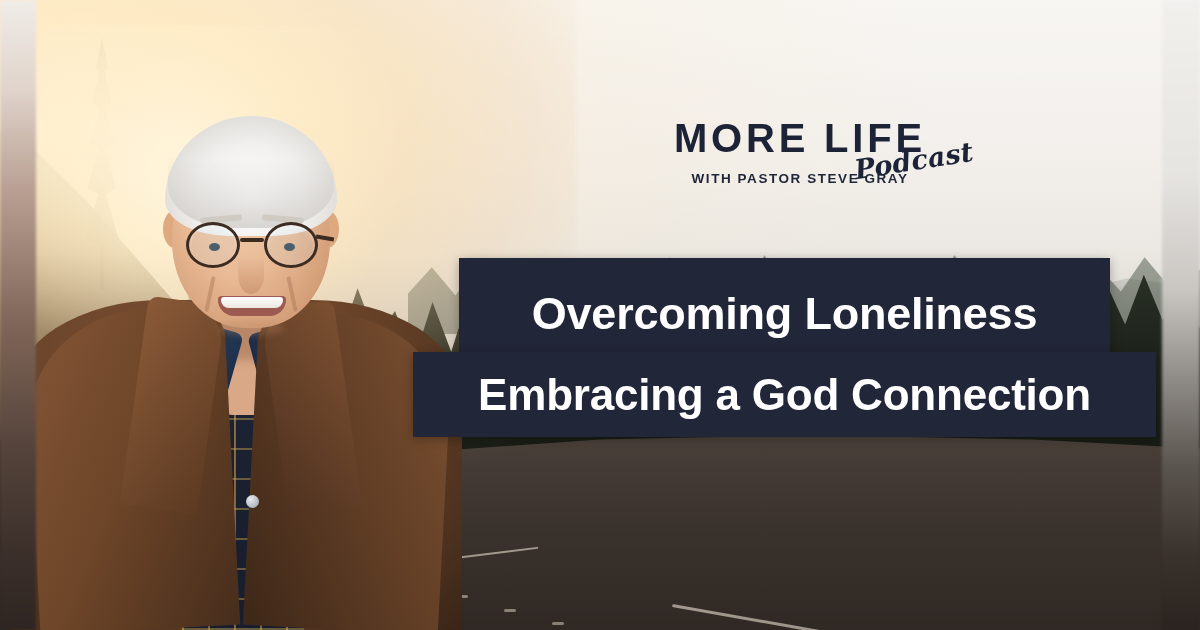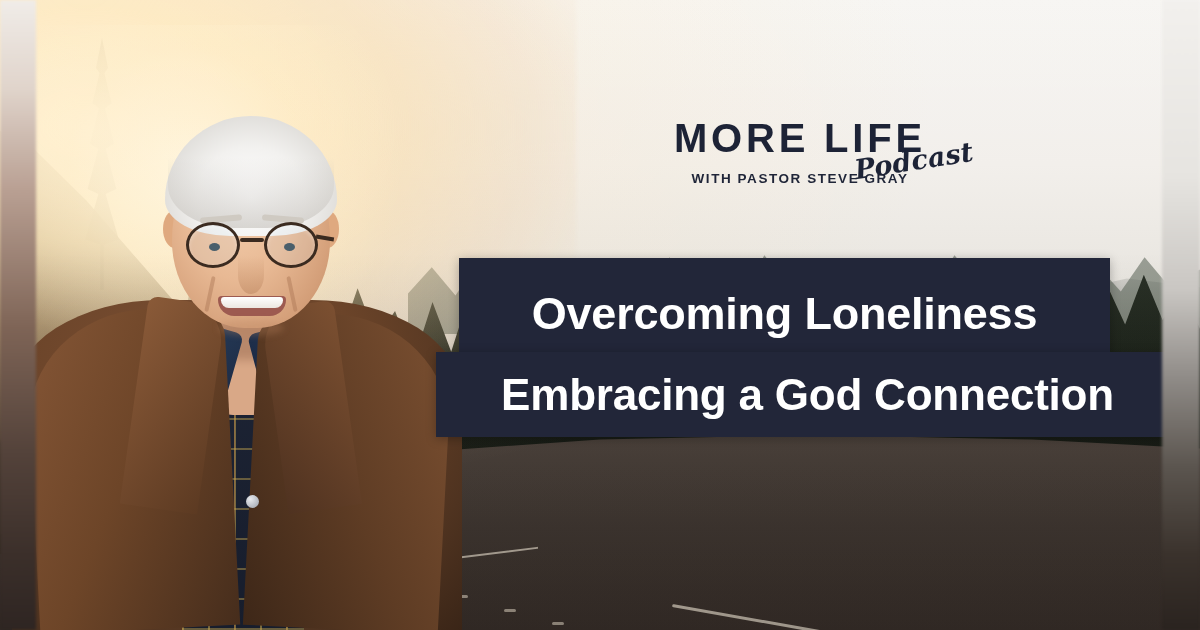--- a/index.html
+++ b/index.html
@@ -246,21 +246,21 @@
     position:absolute;
     background:#222639;
     display:flex;align-items:center;justify-content:center;
     box-shadow:0 2px 10px rgba(0,0,0,.28);
   }
   .title-bar span{
     color:#ffffff;font-weight:600;letter-spacing:-.005em;white-space:nowrap;
   }
   .title-1{left:459px;top:258px;width:651px;height:111px;}
   .title-1 span{font-size:45px;}
-  .title-2{left:436px;top:352px;width:743px;height:85px;}
+  .title-2{left:413px;top:352px;width:743px;height:85px;}
   .title-2 span{font-size:44px;}
 </style>
 </head>
 <body>
 
 <div class="stage">
 
   <div class="photo">
     <div class="sky"></div>
     <div class="ridge"></div>

